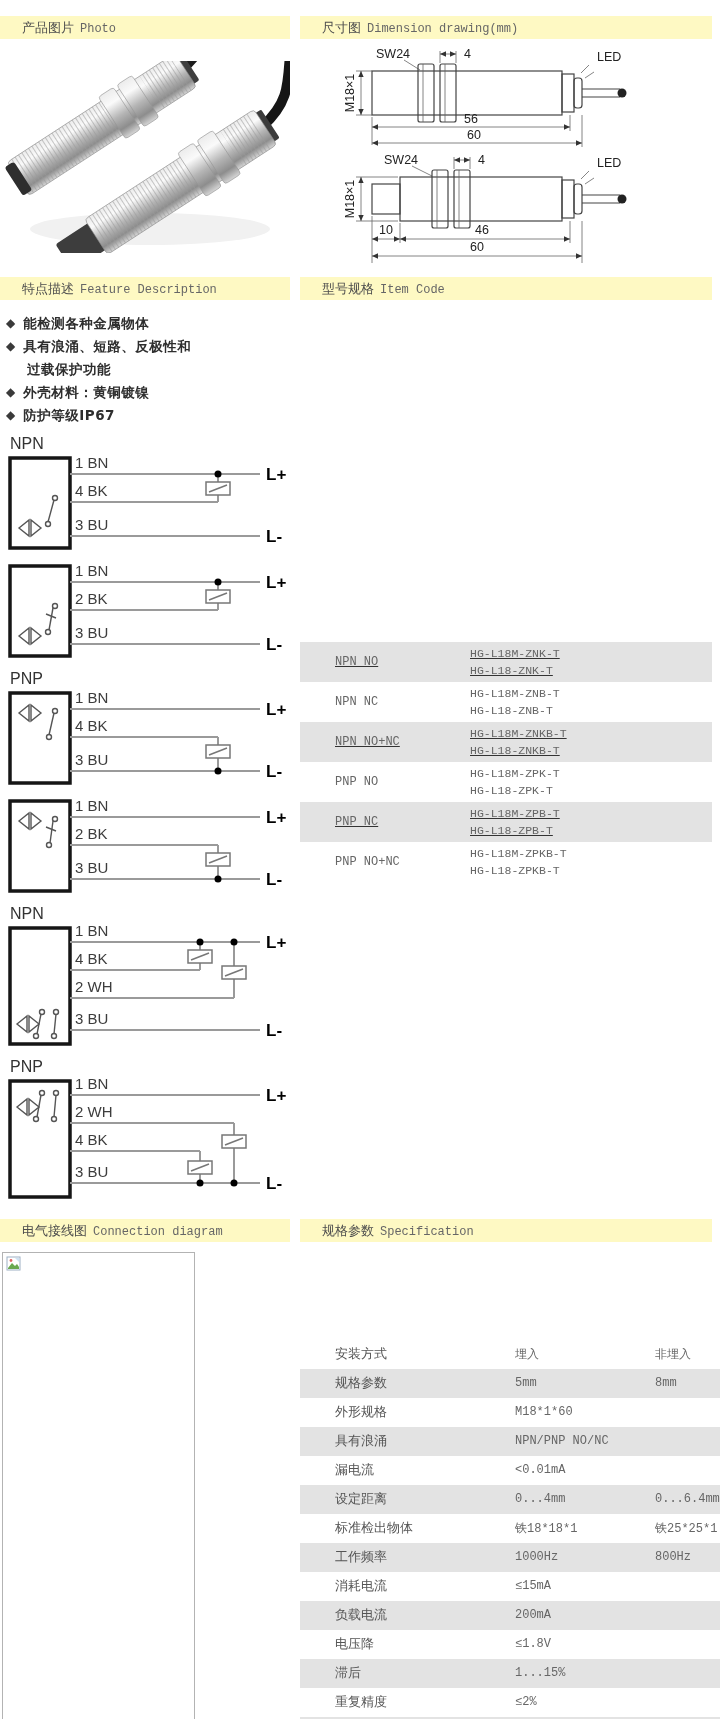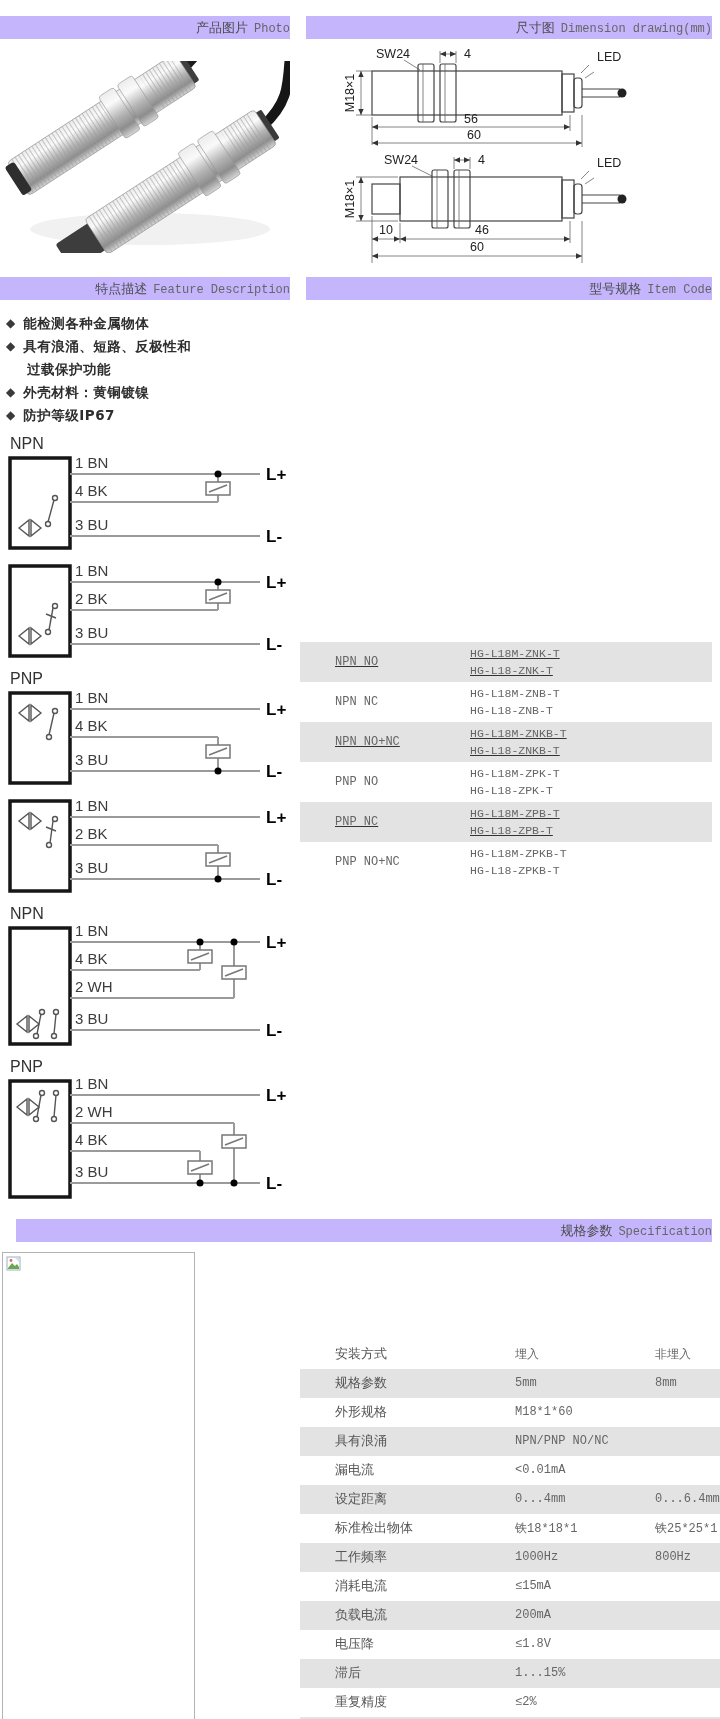--- a/index.html
+++ b/index.html
@@ -1,21 +1,21 @@
 <!DOCTYPE html>
 <html><head>
 <meta charset="utf-8">
 <style>
   html,body{margin:0;padding:0;background:#fff;}
   body{width:720px;font-family:"DejaVu Sans",sans-serif;color:#333;}
   .page{width:720px;position:relative;padding-top:8px;}
   .hdr-row{display:flex;margin-top:8px;}
-  .hdr{background:#c4b5fd;height:23px;line-height:23px;font-size:13px;color:#4d4d4d;white-space:nowrap;overflow:hidden;text-align:right;}
+  .hdr{background:#fef9c3;height:23px;line-height:23px;font-size:13px;color:#4d4d4d;white-space:nowrap;overflow:hidden;}
   .hdr-l{width:290px;flex:none;padding-left:22px;box-sizing:border-box;}
-  .hdr-r{flex:1;margin-left:16px;margin-right:8px;padding-left:22px;box-sizing:border-box;}
+  .hdr-r{flex:1;margin-left:10px;margin-right:8px;padding-left:22px;box-sizing:border-box;}
   .hdr .en{font-family:"Liberation Mono","DejaVu Sans Mono",monospace;font-size:12px;color:#666;margin-left:6px;}
   .cols{display:flex;align-items:center;}
   .col-l{width:290px;flex:none;}
   .col-r{flex:1;margin-left:10px;margin-right:8px;}
   
   .features{padding:12px 0 4px 6px;}
   .feat-line{display:flex;line-height:23px;}
   .bullet{color:#3a3a3a;font-size:12px;margin-right:8px;}
   .feat-line.cont{padding-left:21px;}
   .ftext{font-size:13.5px;font-weight:bold;color:#2e2e2e;letter-spacing:.5px;}
@@ -421,20 +421,23 @@
             <div class="ic-codes">
               <div class="ic-code">HG-L18M-ZPKB-T</div>
               <div class="ic-code">HG-L18-ZPKB-T</div>
             </div>
           </div>
         </div>
     </div>
   </div>
 
   <div class="hdr-row">
+    <div class="hdr hdr-l">
+      <span class="zh">电气接线图</span><span class="en">Connection diagram</span>
+    </div>
     <div class="hdr hdr-r">
       <span class="zh">规格参数</span><span class="en">Specification</span>
     </div>
   </div>
 
   <div class="cols">
     <div class="col-l">
       <div class="img-ph">
         <svg width="16" height="16" viewBox="0 0 16 16">
           <rect x="1" y="1" width="13" height="13" fill="#fff" stroke="#9db0c4" stroke-width="1"></rect>

